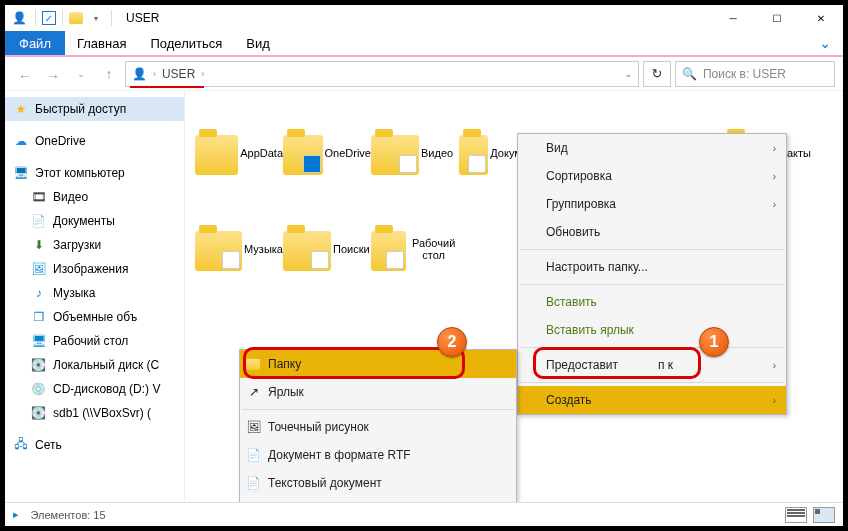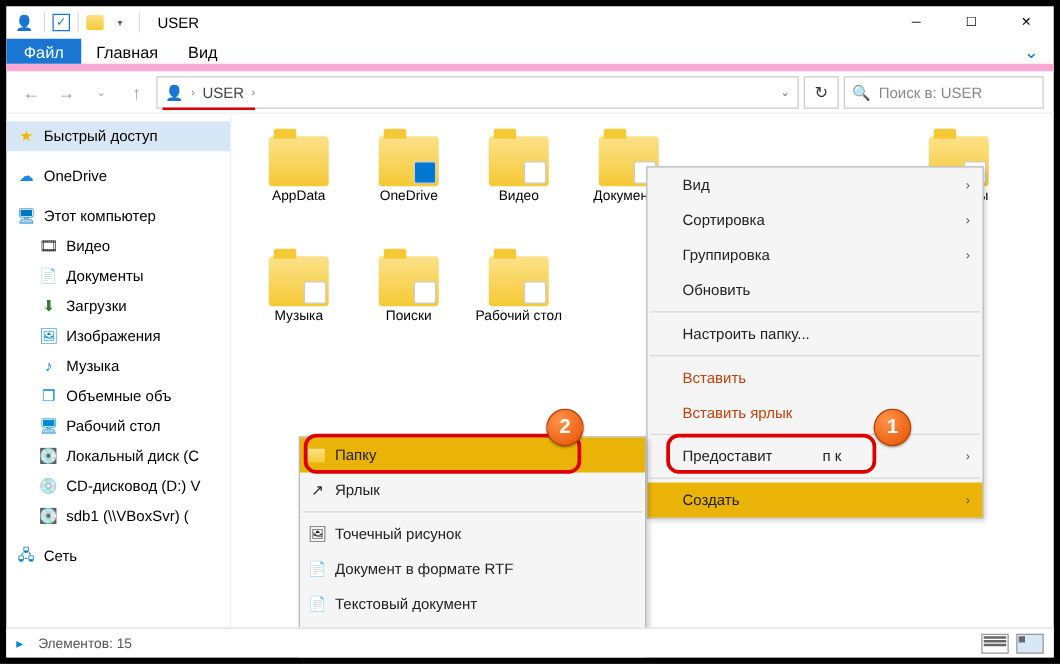--- a/index.html
+++ b/index.html
@@ -8,21 +8,21 @@
 .win{width:838px;height:521px;background:#fff;position:relative;overflow:hidden}
 
 .titlebar{height:26px;display:flex;align-items:center;font-size:12px}
 .t-icons{display:flex;align-items:center;gap:4px;padding:0 6px}
 .t-icon{width:18px;height:18px;display:flex;align-items:center;justify-content:center}
 .t-sep{width:1px;height:16px;background:#ddd;margin:0 2px}
 .title{padding-left:6px}
 .winbtns{margin-left:auto;display:flex}
 .winbtn{width:44px;height:26px;display:flex;align-items:center;justify-content:center;font-size:10px}
 
-.menubar{height:26px;display:flex;align-items:stretch;font-size:13px;border-bottom:6px solid #f9a8d4}
+.menubar{height:26px;display:flex;align-items:stretch;font-size:13px;border-bottom:2px solid #f9a8d4}
 .file{background:#1976d2;color:#fff;padding:0 14px;display:flex;align-items:center}
 .mitem{padding:0 12px;display:flex;align-items:center;color:#000000}
 
 .addrbar{height:34px;display:flex;align-items:center;padding:0 8px;border-bottom:1px solid #eee;gap:4px}
 .navbtn{width:24px;height:24px;display:flex;align-items:center;justify-content:center;color:#999;font-size:14px}
 .addrbox{flex:1;height:26px;border:1px solid #ccc;display:flex;align-items:center;padding:0 6px;gap:6px;font-size:12px;position:relative}
 .crumb{color:#444}
 .chev{color:#888;font-size:9px}
 .redline{position:absolute;left:4px;bottom:-2px;width:74px;height:2px;background:#d00}
 .addr-r{margin-left:auto;display:flex;gap:10px;color:#666}
@@ -33,30 +33,30 @@
 .sidebar{width:180px;border-right:1px solid #eee;padding-top:6px;font-size:12px;overflow:hidden}
 .sitem{height:24px;display:flex;align-items:center;gap:6px;padding-left:8px}
 .sitem.sub{padding-left:26px}
 .sitem.qa{background:#d8e7f5}
 .sico{width:16px;height:16px;display:flex;align-items:center;justify-content:center;font-size:12px}
 .star{color:#f5b800}
 .blue{color:#1e88e5}
 .monitor{color:#0277bd}
 
 .content{flex:1;padding:14px 10px;display:flex;flex-wrap:wrap;align-content:flex-start;gap:0;position:relative}
-.fldr{width:88px;height:96px;display:flex;flex-direction:column;align-items:center;gap:2px;font-size:11px;text-align:center}
+.fldr{width:88px;height:96px;display:flex;align-items:center;gap:2px;font-size:11px;text-align:center}
 .ficon{width:48px;height:40px;background:linear-gradient(#fce18a,#f5c934);border-radius:3px;position:relative;margin-top:4px}
 .ficon::before{content:"";position:absolute;top:-6px;left:4px;width:18px;height:8px;background:#f5c934;border-radius:2px 2px 0 0}
 .overlay{position:absolute;right:2px;bottom:2px;width:18px;height:18px;background:#fff;border:1px solid #ccc;border-radius:2px}
 
 .ctxmenu{position:absolute;background:#f5f5f5;border:1px solid #b8b8b8;font-size:12px;box-shadow:2px 2px 4px rgba(0,0,0,.2)}
 .cm1{left:512px;top:128px;width:270px}
 .cm2{left:234px;top:344px;width:278px}
 .crow{height:28px;display:flex;align-items:center;padding:0 10px 0 28px;position:relative;color:#222}
-.crow.dis{color:#c2410c}
+.crow.dis{color:#4d7c0f}
 .crow.hl{background:#eab308}
 .crow .arr{margin-left:auto;color:#555;font-size:10px}
 .csep{height:1px;background:#d8d8d8;margin:3px 2px}
 .cico{position:absolute;left:6px;width:16px;height:16px;display:flex;align-items:center;justify-content:center}
 .cico.fold{background:linear-gradient(#fce18a,#f5c934);width:14px;height:11px;border-radius:1px}
 
 .badge{position:absolute;width:30px;height:30px;border-radius:50%;background:radial-gradient(circle at 35% 30%,#ff9249,#e65100);border:1px solid #b54200;color:#fff;font-weight:bold;font-size:16px;display:flex;align-items:center;justify-content:center;z-index:10;box-shadow:0 1px 2px rgba(0,0,0,.4)}
 .b1{left:694px;top:322px}
 .b2{left:432px;top:322px}
 
@@ -88,20 +88,21 @@
   <div class="winbtns">
     <div class="winbtn">─</div>
     <div class="winbtn">☐</div>
     <div class="winbtn">✕</div>
   </div>
 </div>
 
 <div class="menubar">
   <div class="file">Файл</div>
   <div class="mitem">Главная</div>
+  <div class="mitem">Поделиться</div>
   <div class="mitem">Вид</div>
   <div class="mitem" style="margin-left:auto;font-size:14px;color:#1976d2">⌄</div>
 </div>
 
 <div class="addrbar">
   <div class="navbtn">←</div>
   <div class="navbtn">→</div>
   <div class="navbtn" style="font-size:9px">⌄</div>
   <div class="navbtn">↑</div>
   <div class="addrbox">

